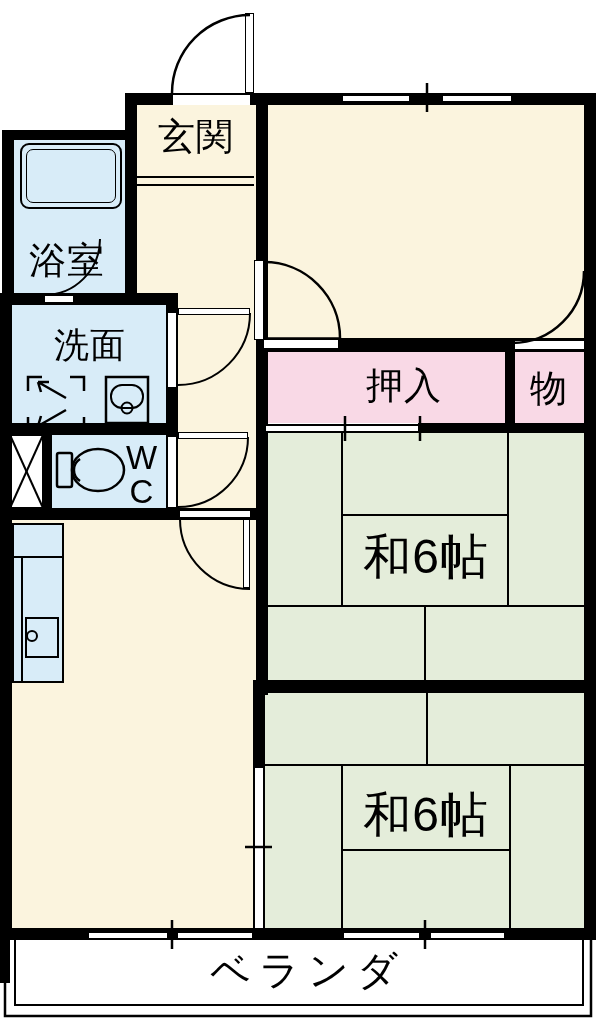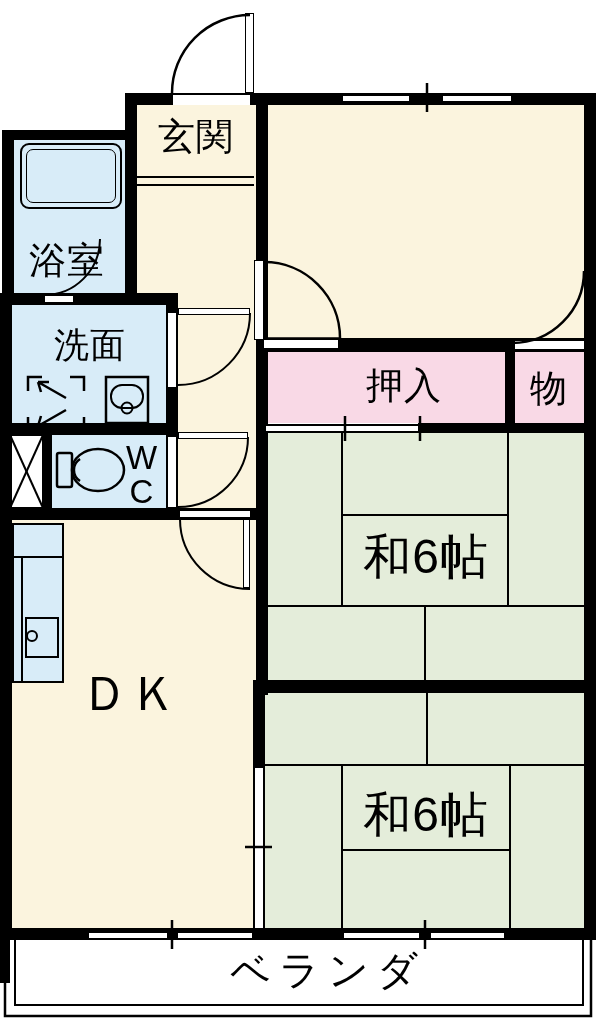--- a/index.html
+++ b/index.html
@@ -159,15 +159,14 @@
 
   <div class="lbl" style="left:196px;top:136px;font-size:37px;">玄関</div>
   <div class="lbl" style="left:67px;top:260px;font-size:37px;">浴室</div>
   <div class="lbl" style="left:90px;top:344px;font-size:35px;">洗面</div>
   <div class="lbl" style="left:142px;top:457px;font-size:33px;">W</div>
   <div class="lbl" style="left:142px;top:491px;font-size:33px;">C</div>
   <div class="lbl" style="left:382px;top:385px;font-size:37px;margin-left:22px;">押入</div>
   <div class="lbl" style="left:549px;top:388px;font-size:37px;">物</div>
   <div class="lbl" style="left:426px;top:557px;font-size:48px;">和6帖</div>
   <div class="lbl" style="left:426px;top:815px;font-size:48px;">和6帖</div>
-  <div class="lbl" style="left:130px;top:694px;font-size:48px;">ＤＫ</div>
-  <div class="lbl" style="left:308px;top:970px;font-size:40px;letter-spacing:8px;margin-left:20px;">ベランダ</div>
+  <div class="lbl" style="left:308px;top:970px;font-size:40px;letter-spacing:8px;">ベランダ</div>
 </div>
 
 </body></html>

